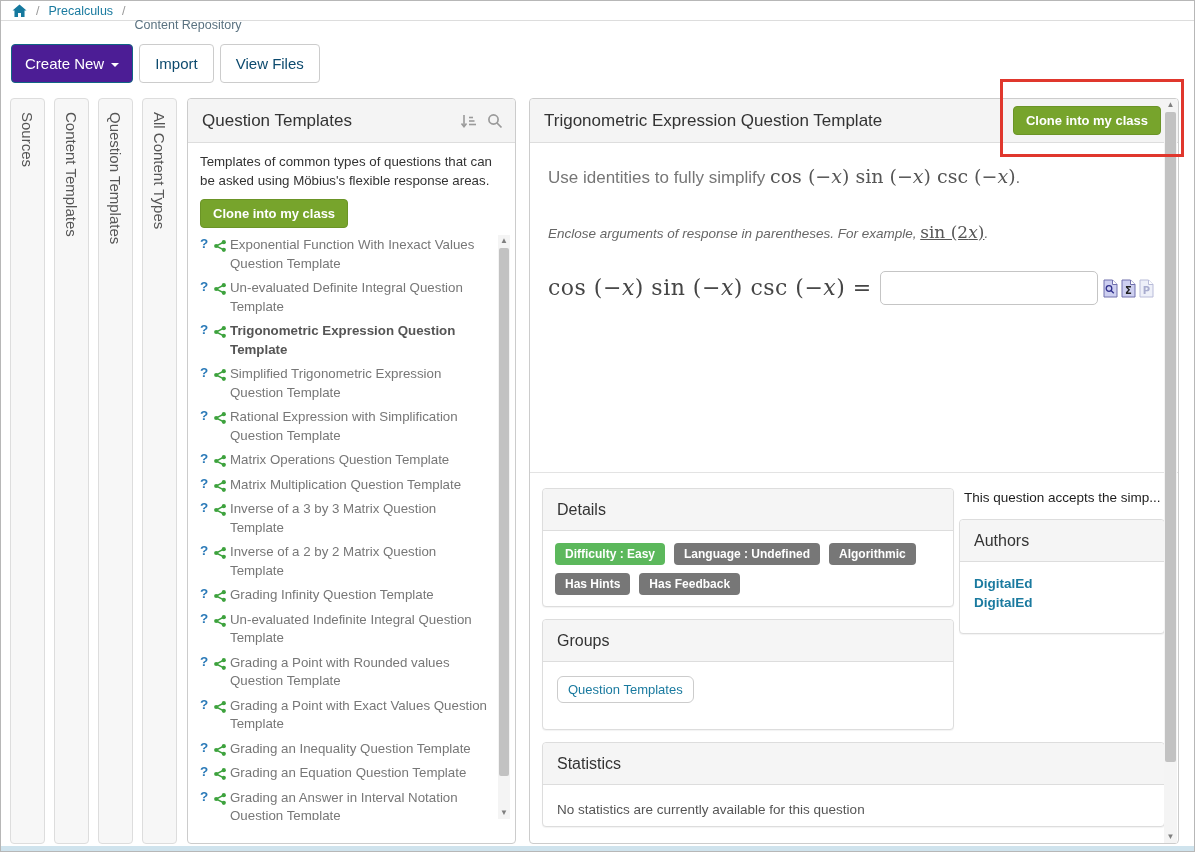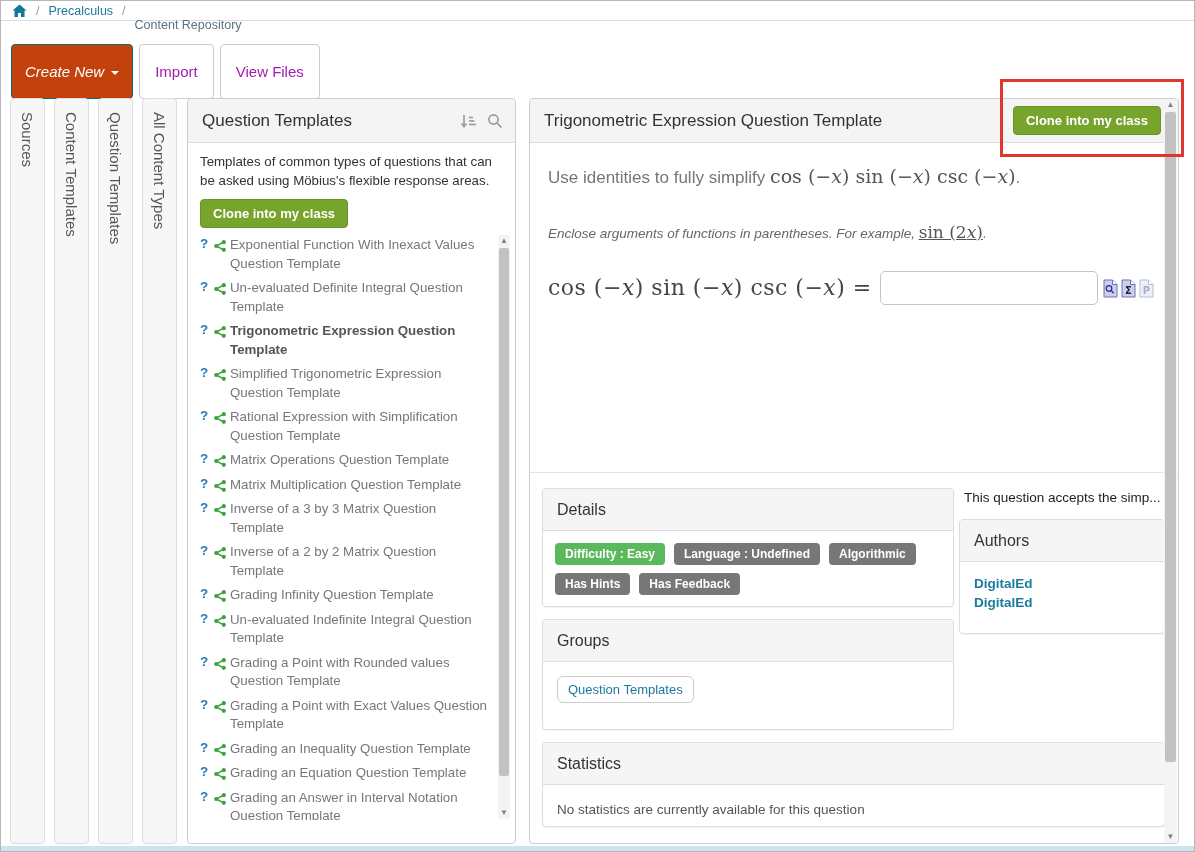--- a/index.html
+++ b/index.html
@@ -8,23 +8,23 @@
         box-sizing:border-box;overflow:hidden;}
   
   .breadcrumb{position:absolute;top:0;left:0;right:0;height:19px;border-bottom:1px solid #ddd;
       display:flex;align-items:center;gap:9px;padding-left:11px;font-size:12.5px;background:#fff;}
   .crumb-home{display:flex;align-items:center;cursor:pointer;}
   .crumb-link{color:#1a7a9f;text-decoration:none;cursor:pointer;}
   .crumb-sep{color:#999;}
   .crumb-cur{color:#5a7280;margin-top:29px;}
   
   .toolbar{position:absolute;top:43px;left:10px;display:flex;gap:6px;}
-  .btn{font-size:15px;border-radius:4px;padding:18px 15px;border:1px solid #ccc;background:#fff;
-       color:#a21caf;cursor:pointer;font-family:"Liberation Sans",sans-serif;}
-  .btn-teal{background:#c2410c;border-color:#116684;color:#fff;padding:7px 13px;font-style:italic;}
+  .btn{font-size:15px;border-radius:4px;padding:10px 15px;border:1px solid #ccc;background:#fff;
+       color:#0c4a6e;cursor:pointer;font-family:"Liberation Sans",sans-serif;}
+  .btn-teal{background:#4c1d95;border-color:#116684;color:#fff;padding:7px 13px;}
   .caret{display:inline-block;margin-left:7px;vertical-align:2px;border-top:4px solid #fff;
          border-left:4px solid transparent;border-right:4px solid transparent;}
   
   .vtab{position:absolute;top:97px;height:746px;width:35px;background:#f7f7f7;border:1px solid #ddd;
         border-radius:4px;box-sizing:border-box;cursor:pointer;}
   .vtab span{writing-mode:vertical-rl;display:block;font-size:15px;color:#555;
         padding-top:13px;line-height:32px;white-space:nowrap;}
   
   .panel{position:absolute;background:#fff;border:1px solid #ccc;border-radius:4px;box-sizing:border-box;}
   .tpanel{left:186px;top:97px;width:329px;height:746px;}
@@ -375,21 +375,21 @@
     <div class="panel-hd">
       <span>Trigonometric Expression Question Template</span>
       <button class="btn-green dp-clone">Clone into my class</button>
     </div>
 
     <div class="q-area">
       <div class="q-prompt">
         <span>Use identities to fully simplify </span><span class="math"><span class="m-rm">cos (−</span><span class="m-it">x</span><span class="m-rm">) sin (−</span><span class="m-it">x</span><span class="m-rm">) csc (−</span><span class="m-it">x</span><span class="m-rm">)</span></span><span>.</span>
       </div>
       <div class="q-note">
-        <span>Enclose arguments of functions in parentheses. For example, </span><span class="math"><span class="m-rm">sin (2</span><span class="m-it">x</span><span class="m-rm">)</span></span><span>.</span>
+        <span>Enclose arguments of response in parentheses. For example, </span><span class="math"><span class="m-rm">sin (2</span><span class="m-it">x</span><span class="m-rm">)</span></span><span>.</span>
       </div>
       <div class="q-eq">
         <span class="math"><span class="m-rm">cos (−</span><span class="m-it">x</span><span class="m-rm">) sin (−</span><span class="m-it">x</span><span class="m-rm">) csc (−</span><span class="m-it">x</span><span class="m-rm">) =</span></span>
         <input class="q-input" type="text" value="" style="">
         <span class="resp-icons">
           <svg width="15" height="19" viewBox="0 0 15 19">
               <path d="M1 1 H9.5 L14 5.5 V18 H1 Z" fill="#cdcff0" stroke="#7070ad" stroke-width="1"></path>
               <path d="M9.5 1 V5.5 H14" fill="#fff" stroke="#7070ad" stroke-width="1"></path>
               <circle cx="6" cy="9.5" r="2.8" stroke="#30308c" stroke-width="1.3" fill="none"></circle>
               <path d="M8 11.5 L10.8 14.3" stroke="#30308c" stroke-width="1.3"></path>

